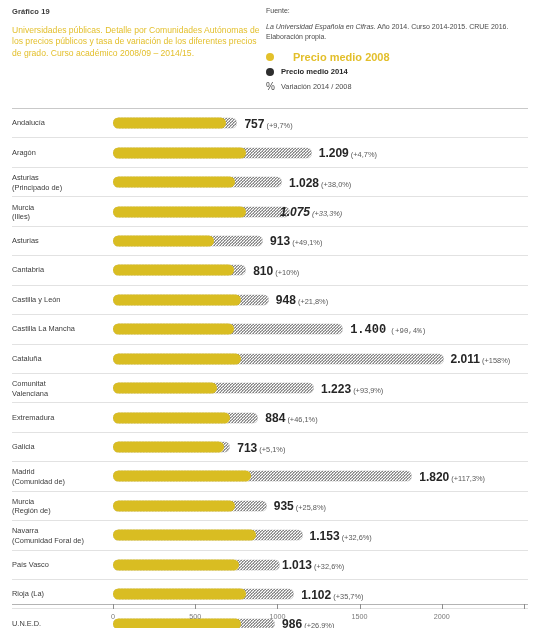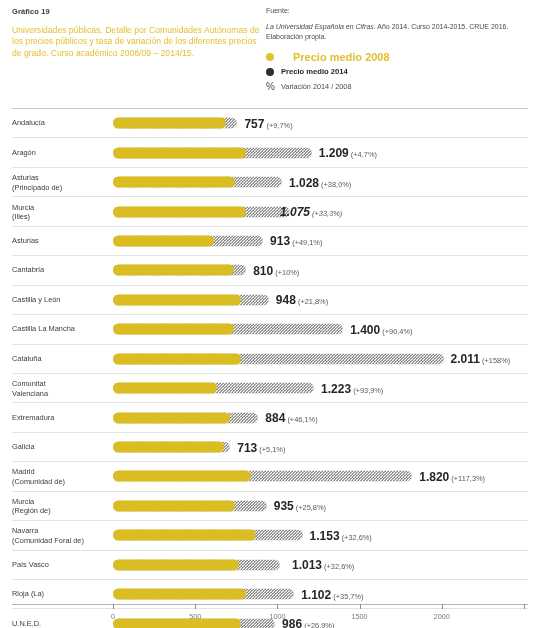--- a/index.html
+++ b/index.html
@@ -176,21 +176,21 @@
           <div class="bar" style="width: 155.851px;"></div>
           <div class="bar-yellow" style="width: 127.903px;"></div>
           <div class="val" style="left: 162.851px;"><b>948</b><span> (+21,8%)</span></div>
         </div>
       </div>
       <div class="row">
         <div class="row-label"><span>Castilla La Mancha</span></div>
         <div class="bar-wrap">
           <div class="bar" style="width: 230.16px;"></div>
           <div class="bar-yellow" style="width: 120.834px;"></div>
-          <div class="val" style="left: 237.16px;"><b>1.400</b><span> (+90,4%)</span></div>
+          <div class="val" style="left: 237.16px; font-family: Liberation Mono, monospace;"><b>1.400</b><span> (+90,4%)</span></div>
         </div>
       </div>
       <div class="row">
         <div class="row-label"><span>Cataluña</span></div>
         <div class="bar-wrap">
           <div class="bar" style="width: 330.608px;"></div>
           <div class="bar-yellow" style="width: 128.068px;"></div>
           <div class="val" style="left: 337.608px;"><b>2.011</b><span> (+158%)</span></div>
         </div>
       </div>
@@ -240,21 +240,21 @@
           <div class="bar" style="width: 189.553px;"></div>
           <div class="bar-yellow" style="width: 143.028px;"></div>
           <div class="val" style="left: 196.553px;"><b>1.153</b><span> (+32,6%)</span></div>
         </div>
       </div>
       <div class="row">
         <div class="row-label"><span>País Vasco</span></div>
         <div class="bar-wrap">
           <div class="bar" style="width: 166.537px;"></div>
           <div class="bar-yellow" style="width: 125.602px;"></div>
-          <div class="val" style="left: 179px; text-align: center;"><b>1.013</b><span> (+32,6%)</span></div>
+          <div class="val" style="left: 169px; text-align: center;"><b>1.013</b><span> (+32,6%)</span></div>
         </div>
       </div>
       <div class="row">
         <div class="row-label"><span>Rioja (La)</span></div>
         <div class="bar-wrap">
           <div class="bar" style="width: 181.169px;"></div>
           <div class="bar-yellow" style="width: 133.493px;"></div>
           <div class="val" style="left: 188.169px;"><b>1.102</b><span> (+35,7%)</span></div>
         </div>
       </div>

